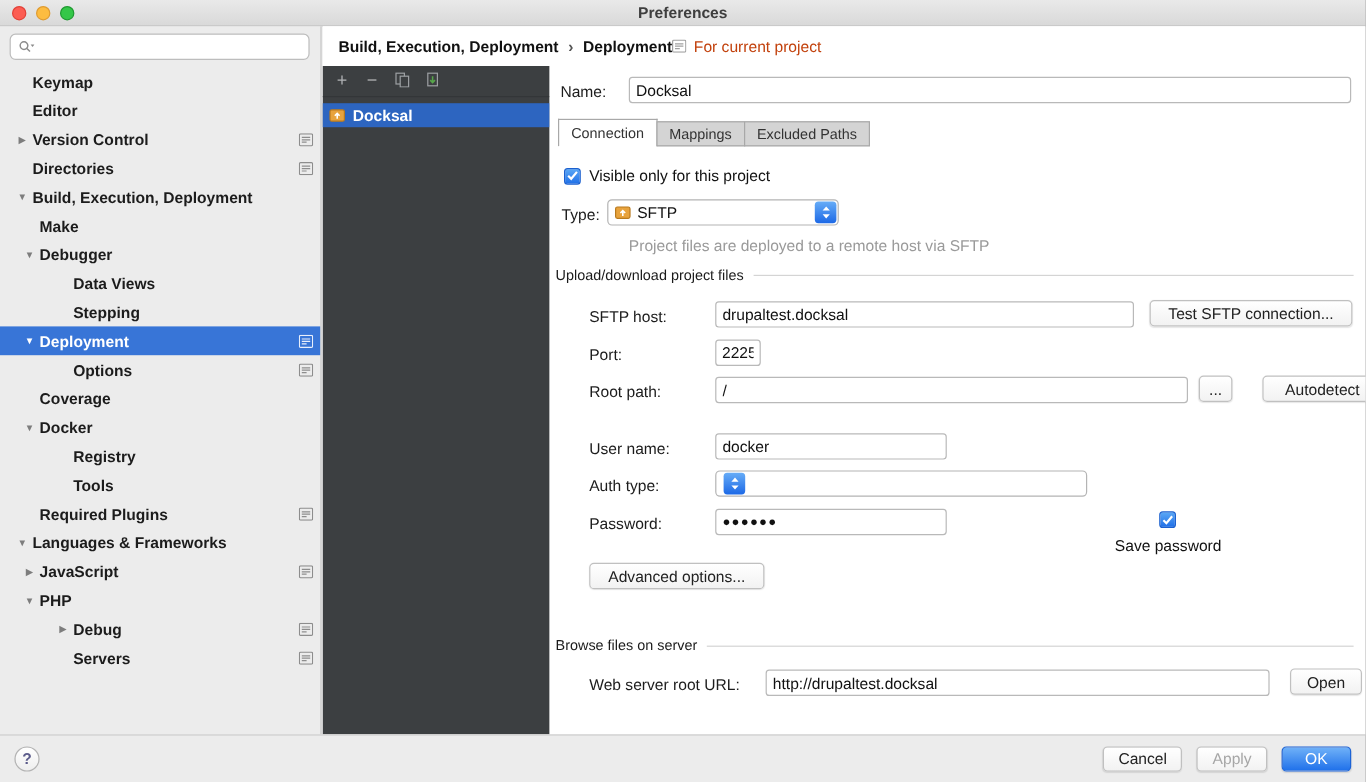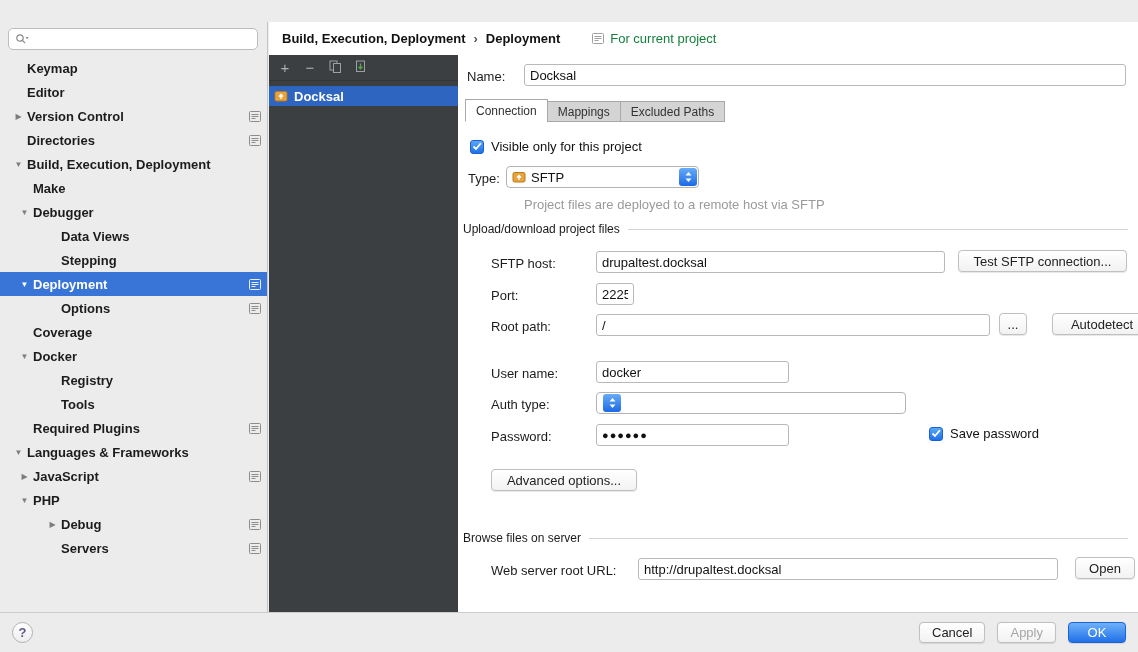--- a/index.html
+++ b/index.html
@@ -34,21 +34,21 @@
   .trow.sel .arr { color:#fff; }
   .pin { position:absolute; right:6px; top:7px; color:#8d8d8d; display:flex; }
   .trow.sel .pin { color:#e8eefb; }
 
   
   .main { position:absolute; left:269px; top:22px; right:0; bottom:40px; background:#fff; }
   .crumbbar { position:absolute; top:0; left:0; right:0; height:33px; display:flex;
     align-items:center; padding-left:13px; background:#fff; }
   .crumb { font-size:13px; font-weight:bold; color:#111; }
   .crumb-sep { margin:0 8px; color:#555; font-size:13px; font-weight:bold; }
-  .context { display:flex; align-items:center; gap:6px; margin-left:32px; color:#15803d; font-size:13px; }
+  .context { display:flex; align-items:center; gap:6px; color:#c2410c; font-size:13px; }
 
   
   .serverpanel { position:absolute; top:33px; left:0; width:189px; bottom:0; background:#3c3f41; }
   .stoolbar { height:26px; display:flex; align-items:center; gap:11px; padding:0 9px;
     border-bottom:1px solid #333638; }
   .stool { color:#afb1b3; font-size:15px; width:14px; text-align:center; line-height:14px; }
   .stool.green { color:#57a64a; }
   .slist-item { height:20px; display:flex; align-items:center; gap:6px; padding-left:5px;
     background:#2d65c0; color:#fff; font-size:13px; font-weight:bold; margin-top:5px; }
 
@@ -90,20 +90,28 @@
     background:linear-gradient(#fff,#f2f2f2); font:13px "Liberation Sans",sans-serif;
     padding:0 12px; color:#222; box-shadow:0 0.5px 1px rgba(0,0,0,.10); }
   .fbtn.disabled { color:#a6a6a6; }
   .fbtn.primary { background:linear-gradient(#6fb1f8,#2071ea); border-color:#1c63d6; color:#fff; }
 </style>
 </head>
 <body>
 
 <div class="window">
 
+  <div class="titlebar">
+    <div class="lights">
+      <span class="light close"></span>
+      <span class="light min"></span>
+      <span class="light zoom"></span>
+    </div>
+    <span class="title">Preferences</span>
+  </div>
 
   <div class="sidebar">
     <div class="searchbox">
       <span style="display:flex;">
         <svg width="14" height="12" viewBox="0 0 14 12">
             <circle cx="5" cy="5" r="3.2" fill="none" stroke="#8b8b8b" stroke-width="1.2"></circle>
             <line x1="7.4" y1="7.4" x2="10" y2="10" stroke="#8b8b8b" stroke-width="1.2"></line>
             <path d="M10.5 4 l3.2 0 -1.6 2.2 z" fill="#8b8b8b"></path>
           </svg>
       </span>
@@ -349,21 +357,21 @@
         <span class="stepper">
             <svg width="9" height="12" viewBox="0 0 9 12">
               <path d="M4.5 1 L7.5 4.5 L1.5 4.5 Z" fill="#fff"></path>
               <path d="M4.5 11 L7.5 7.5 L1.5 7.5 Z" fill="#fff"></path>
             </svg>
           </span>
       </div>
 
       <span class="flabel" style="left:33px; top:374px;">Password:</span>
       <input class="tf pw" style="left: 138px; top: 369px; width: 193px;" value="●●●●●●">
-      <div class="cbrow" style="left:471px; top:371px;">
+      <div class="cbrow" style="left:471px; top:371px;flex-direction:column;">
         <span class="cb">
             <svg width="10" height="9" viewBox="0 0 10 9">
               <path d="M1.5 4.5 L4 7 L8.8 1.2" fill="none" stroke="#fff" stroke-width="1.8"></path>
             </svg>
           </span>
         <span>Save password</span>
       </div>
 
       <button class="btn" style="left:33px; top:414px; width:146px;">Advanced options...</button>
 

